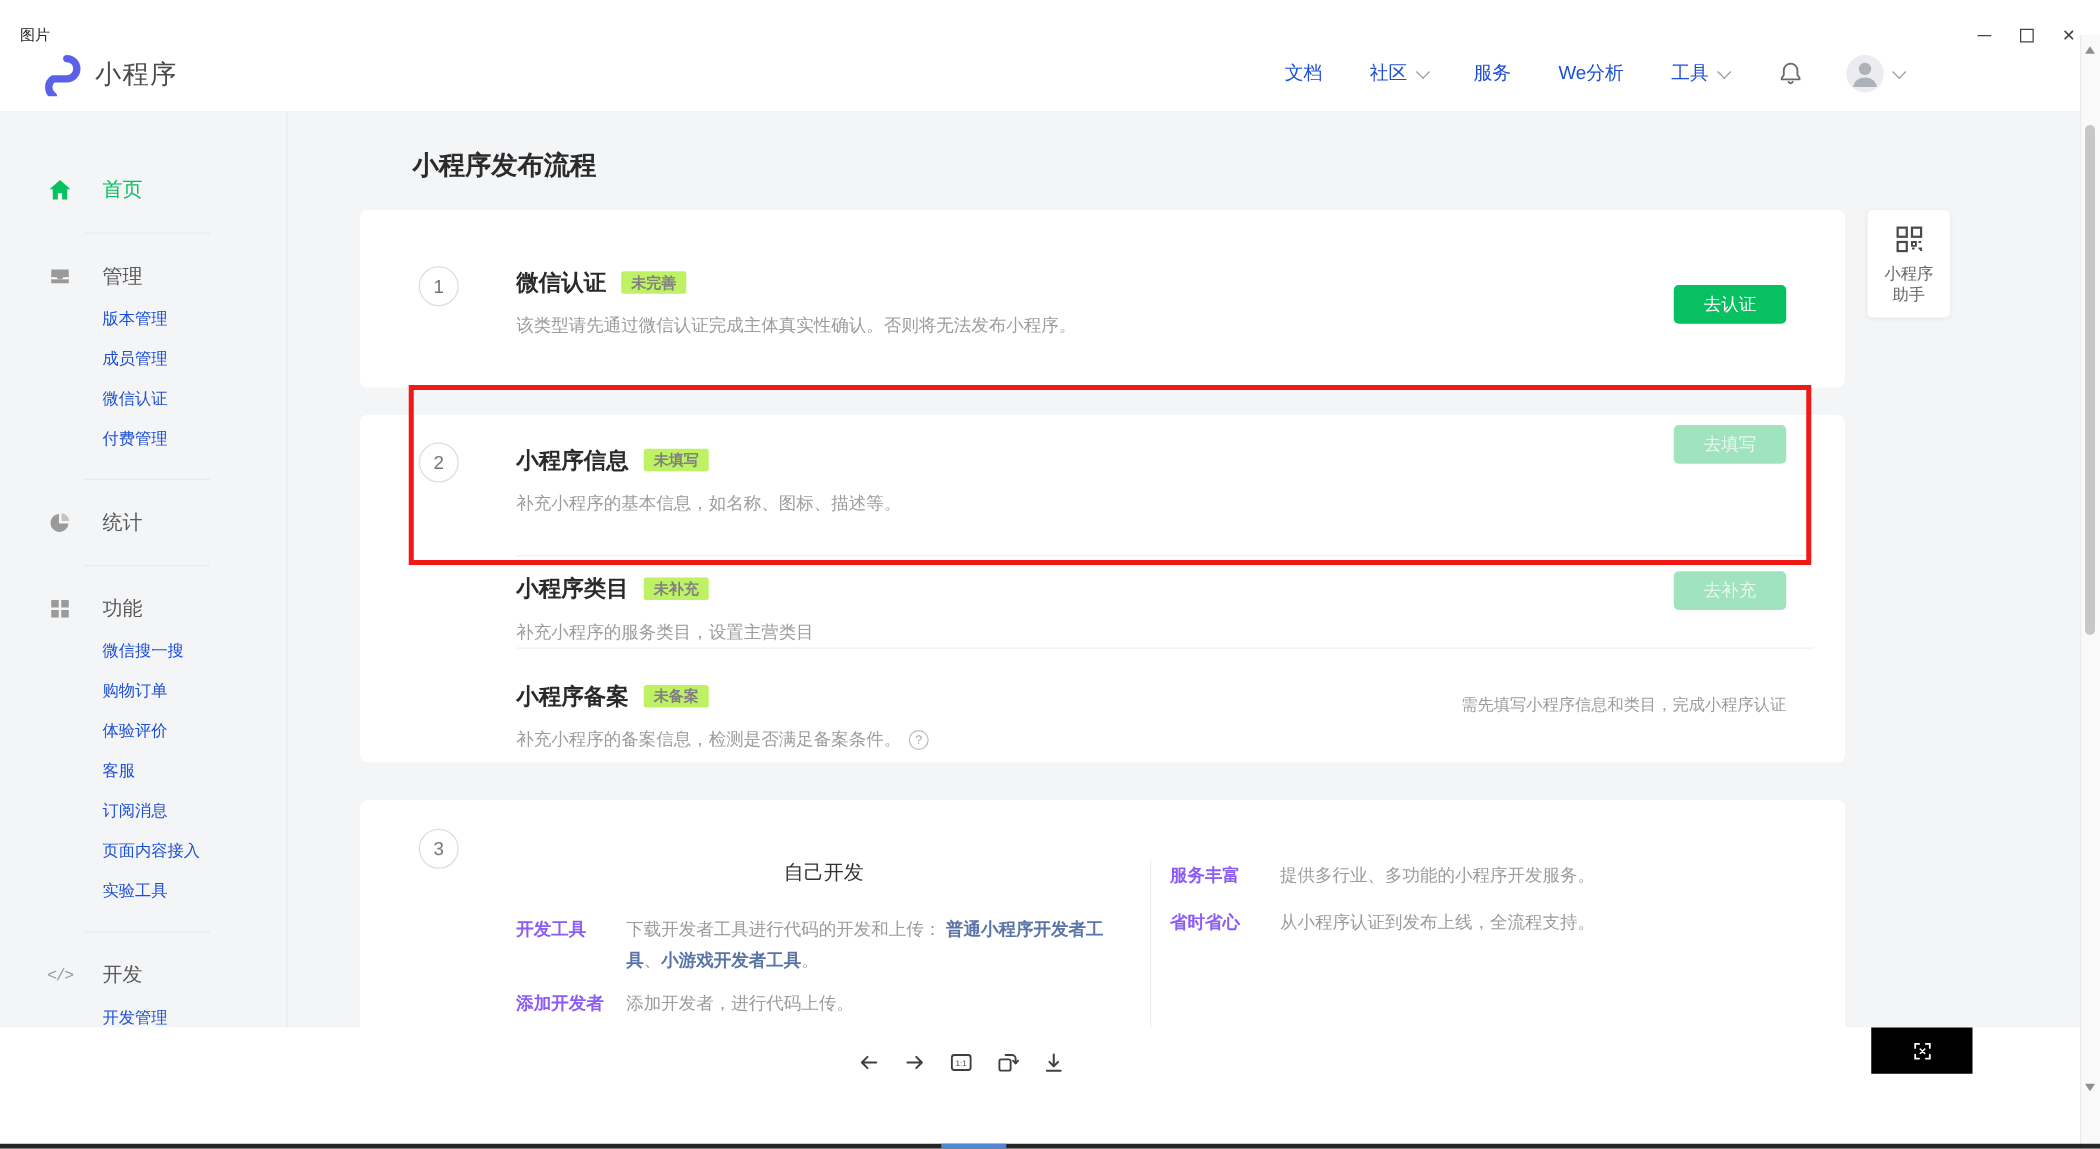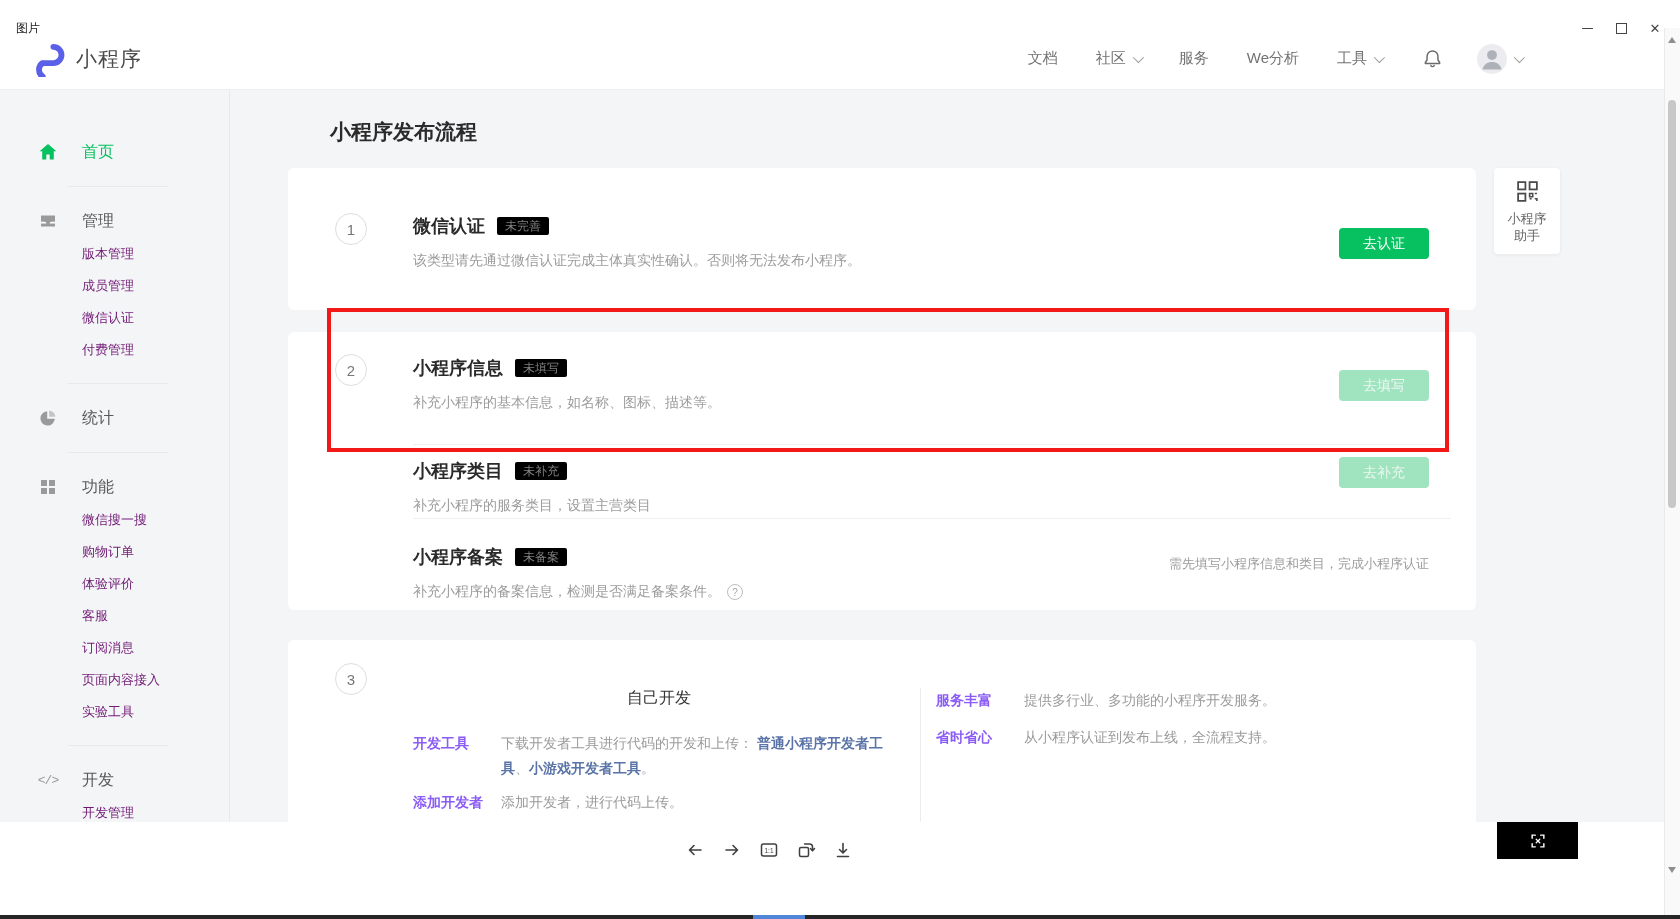--- a/index.html
+++ b/index.html
@@ -17,48 +17,48 @@
   .glyph-min{width:11px;height:1px;background:#444;display:block;}
   .glyph-max{width:9px;height:9px;border:1px solid #444;display:block;}
   .glyph-close{font-size:13px;color:#444;line-height:1;}
   
   .site-header{position:absolute;top:28px;left:0;width:1680px;height:62px;background:#fff;
     border-bottom:1px solid #efefef;display:flex;align-items:center;justify-content:space-between;
     padding:0 158px 0 30px;box-sizing:border-box;z-index:10;}
   .brand{display:flex;align-items:center;}
   .brand-text{font-size:21px;color:#4a4a4a;margin-left:10px;letter-spacing:1px;}
   .top-nav{display:flex;align-items:center;}
-  .nav-item{font-size:15px;color:#737373;margin-left:38px;display:flex;align-items:center;cursor:pointer;}
+  .nav-item{font-size:15px;color:#1d4ed8;margin-left:38px;display:flex;align-items:center;cursor:pointer;}
   .caret{width:7px;height:7px;border-right:1.4px solid #9a9a9a;border-bottom:1.4px solid #9a9a9a;
     transform:rotate(45deg) translateY(-2px);margin-left:7px;display:inline-block;}
   .bell-wrap{margin-left:40px;display:flex;align-items:center;cursor:pointer;}
   .avatar-wrap{margin-left:34px;display:flex;align-items:center;cursor:pointer;}
   .avatar{width:30px;height:30px;border-radius:50%;background:#ececf0;display:flex;align-items:center;justify-content:center;overflow:hidden;}
   
   .photo-body{position:absolute;top:90px;left:0;width:1680px;height:732px;background:#f4f5f7;overflow:hidden;}
   
   .sidebar{position:absolute;left:0;top:0;bottom:0;width:230px;border-right:1px solid #e8eaec;padding-top:44px;box-sizing:border-box;}
   .side-item{height:36px;display:flex;align-items:center;cursor:pointer;}
   .side-icon{width:20px;height:20px;margin-left:38px;display:flex;align-items:center;justify-content:center;}
   .side-label{font-size:16px;color:#595959;margin-left:24px;}
   .side-item.active .side-label{color:#07c160;}
-  .side-sub{height:32px;line-height:32px;padding-left:82px;font-size:13px;color:#701a75;cursor:pointer;font-family:Liberation Mono, monospace;}
+  .side-sub{height:32px;line-height:32px;padding-left:82px;font-size:13px;color:#1d4ed8;cursor:pointer;}
   .side-div{height:1px;background:#e9e9e9;margin:16px 0 16px 68px;width:100px;}
   .code-glyph{font-size:13px;color:#9a9a9a;font-family:"Liberation Mono","DejaVu Sans Mono",monospace;letter-spacing:-1px;}
   
   .main-col{position:absolute;left:288px;top:0;width:1188px;}
   .page-title{margin:28px 0 0 42px;font-size:21px;font-weight:600;color:#2b2b2b;height:28px;}
   .card{background:#fff;border-radius:6px;position:relative;}
   .card1{margin-top:22px;height:142px;}
   .card2{margin-top:22px;}
   .card3{margin-top:30px;height:282px;padding-top:28px;box-sizing:content-box;}
   .step-circle{position:absolute;left:47px;width:30px;height:30px;border:1px solid #dedede;border-radius:50%;
     background:#fff;color:#777;font-size:15px;display:flex;align-items:center;justify-content:center;}
   .row-title{display:flex;align-items:center;font-size:18px;font-weight:600;color:#2a2a2a;}
-  .badge{margin-left:12px;font-size:12px;font-weight:400;color:#808080;background:#000000;
+  .badge{margin-left:12px;font-size:12px;font-weight:700;color:#808080;background:#bef264;
     padding:3px 8px;border-radius:2px;line-height:1;}
   .row-desc{margin-top:14px;font-size:14px;color:#9c9c9c;display:flex;align-items:center;}
   .btn{position:absolute;right:47px;width:90px;height:31px;border-radius:4px;font-size:14px;
     display:flex;align-items:center;justify-content:center;cursor:pointer;border:none;}
   .btn-primary{background:#07c160;color:#fff;}
   .btn-disabled{background:#a0e3bf;color:#e9f8f0;cursor:default;}
   .srow{position:relative;box-sizing:border-box;}
   .srow-a{height:112px;padding:24px 0 0 125px;}
   .srow-b{height:73px;padding:14px 0 0 125px;}
   .srow-c{height:91px;padding:26px 0 0 125px;}
@@ -250,21 +250,21 @@
     </div>
 
     <div class="card card2">
       <div class="srow srow-a">
         <span class="step-circle" style="top:22px;">2</span>
         <div class="row-title">
           <span>小程序信息</span>
           <span class="badge">未填写</span>
         </div>
         <div class="row-desc">补充小程序的基本信息，如名称、图标、描述等。</div>
-        <button class="btn btn-disabled" style="top:38px;">去填写</button>
+        <button class="btn btn-disabled" style="top:8px;">去填写</button>
       </div>
       <div class="row-div"></div>
 
       <div class="srow srow-b">
         <div class="row-title">
           <span>小程序类目</span>
           <span class="badge">未补充</span>
         </div>
         <div class="row-desc">补充小程序的服务类目，设置主营类目</div>
         <button class="btn btn-disabled" style="top:12px;">去补充</button>

